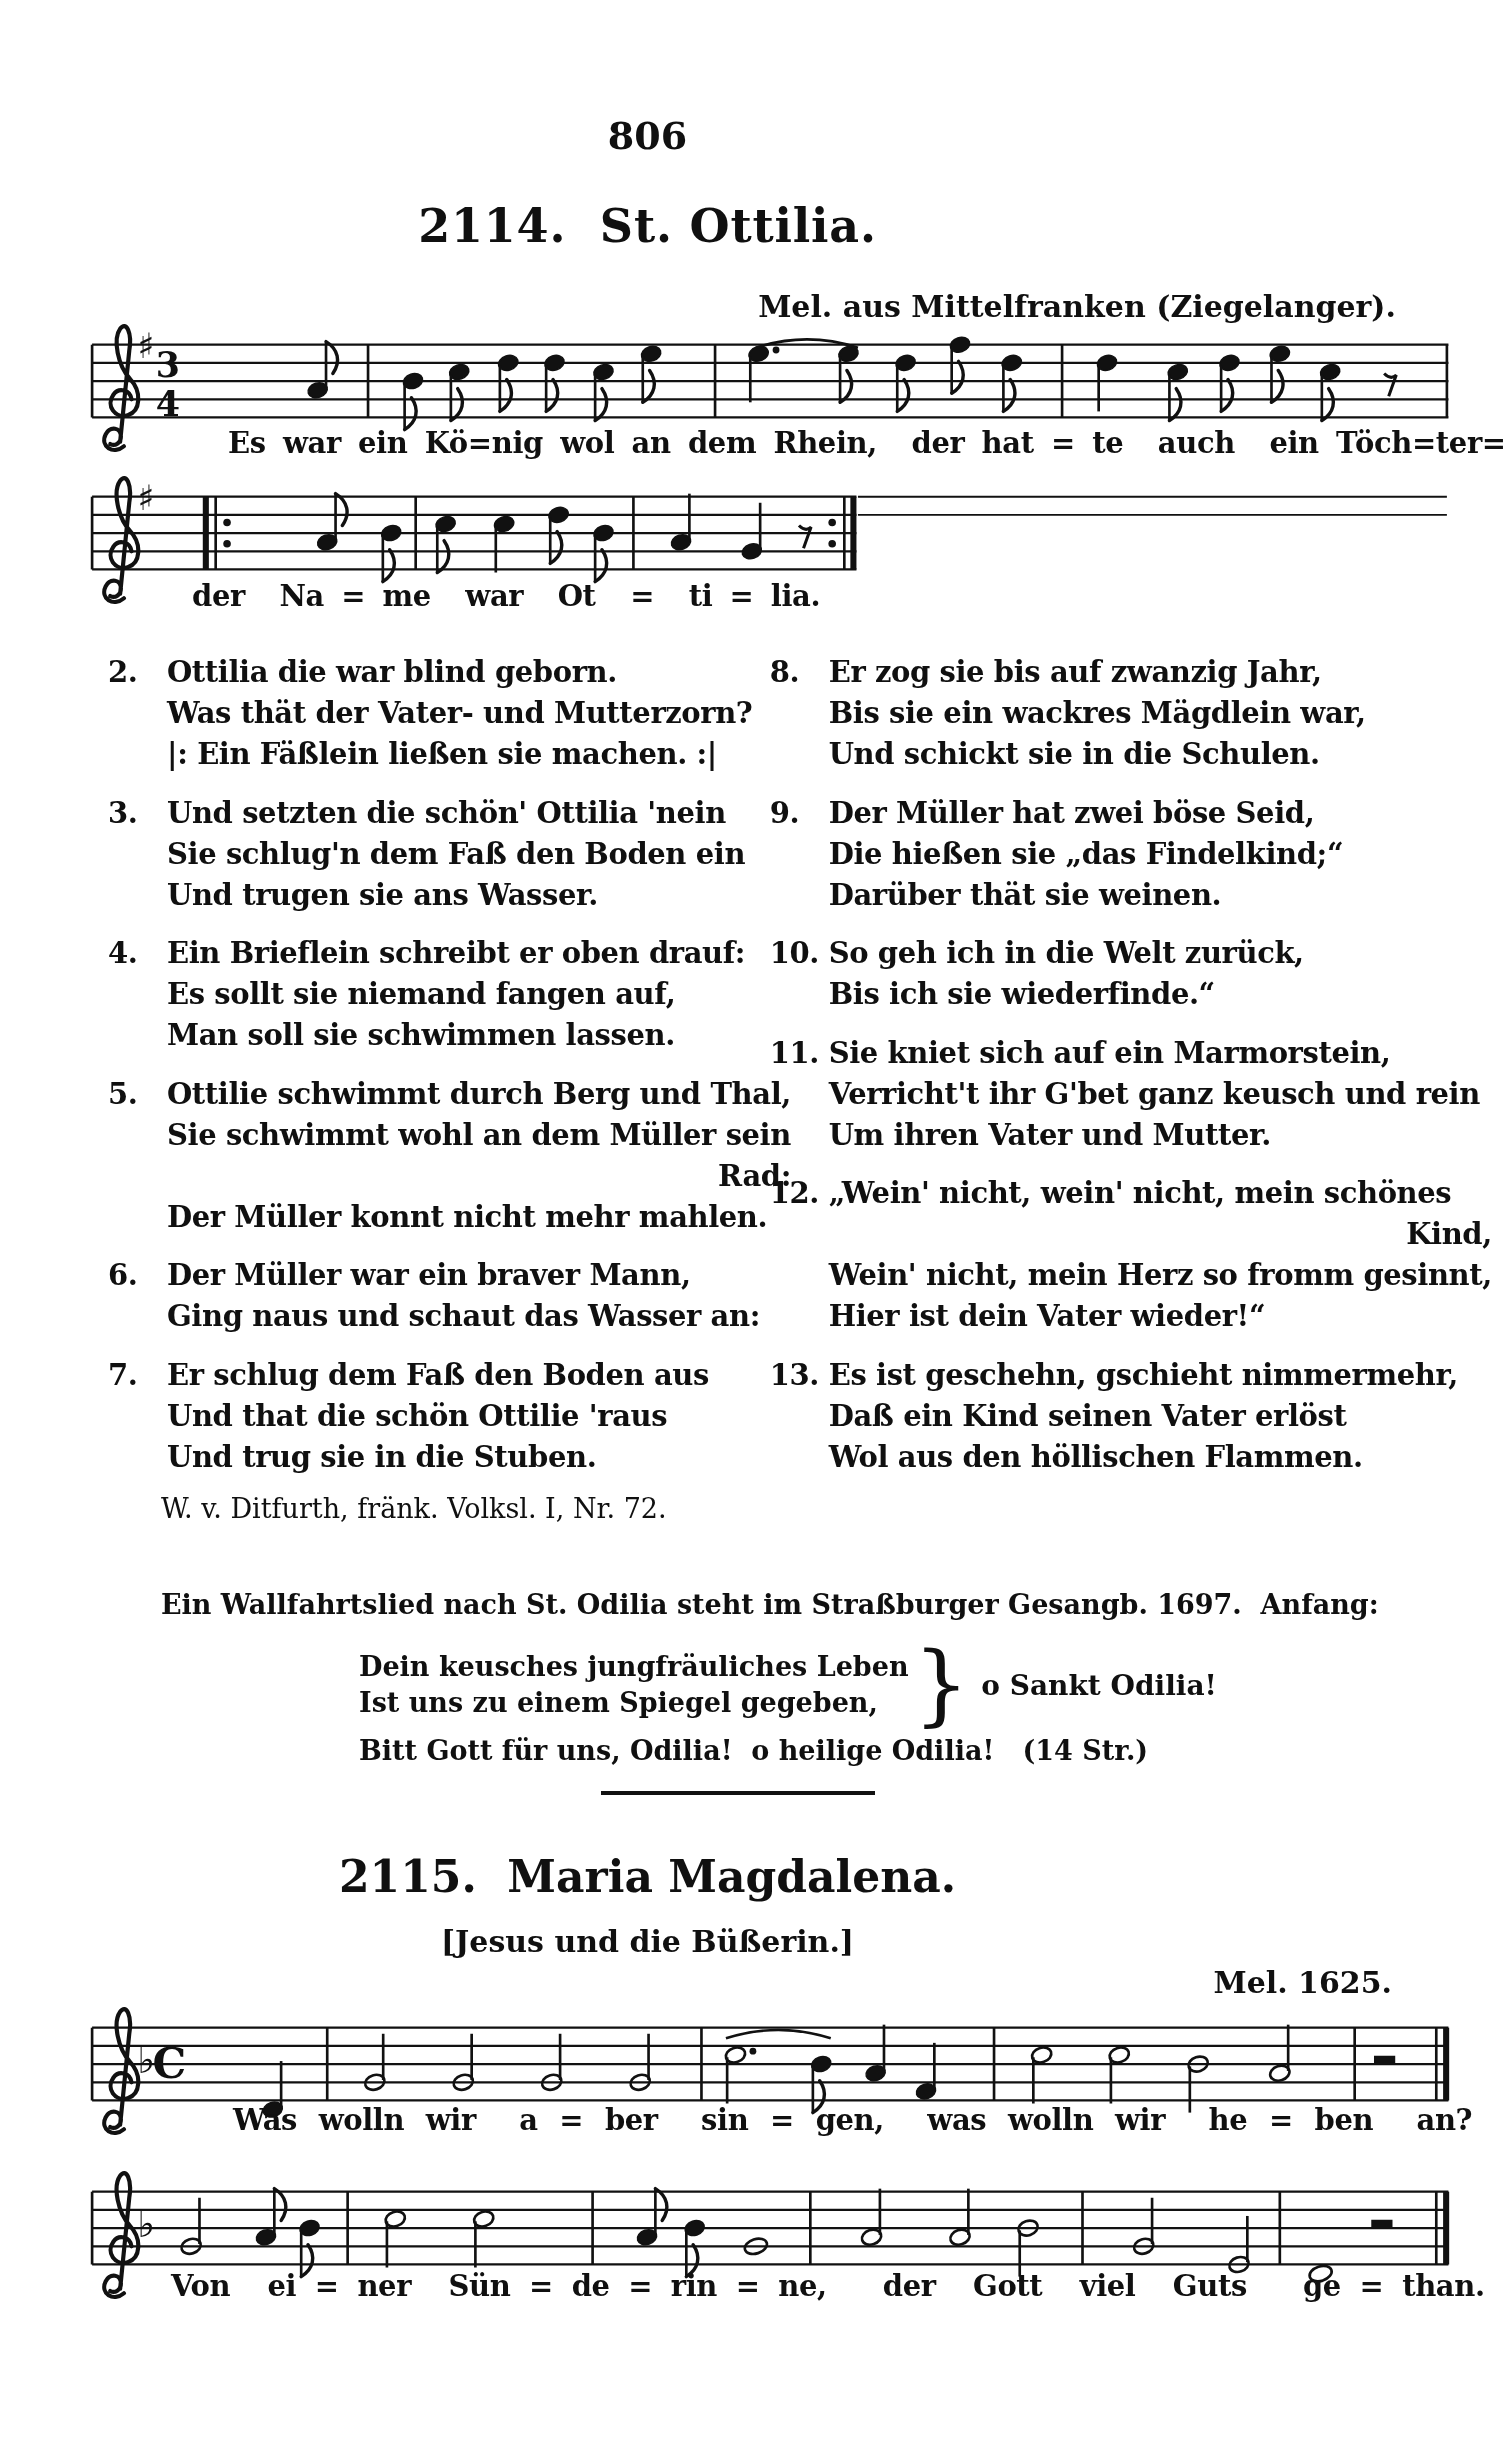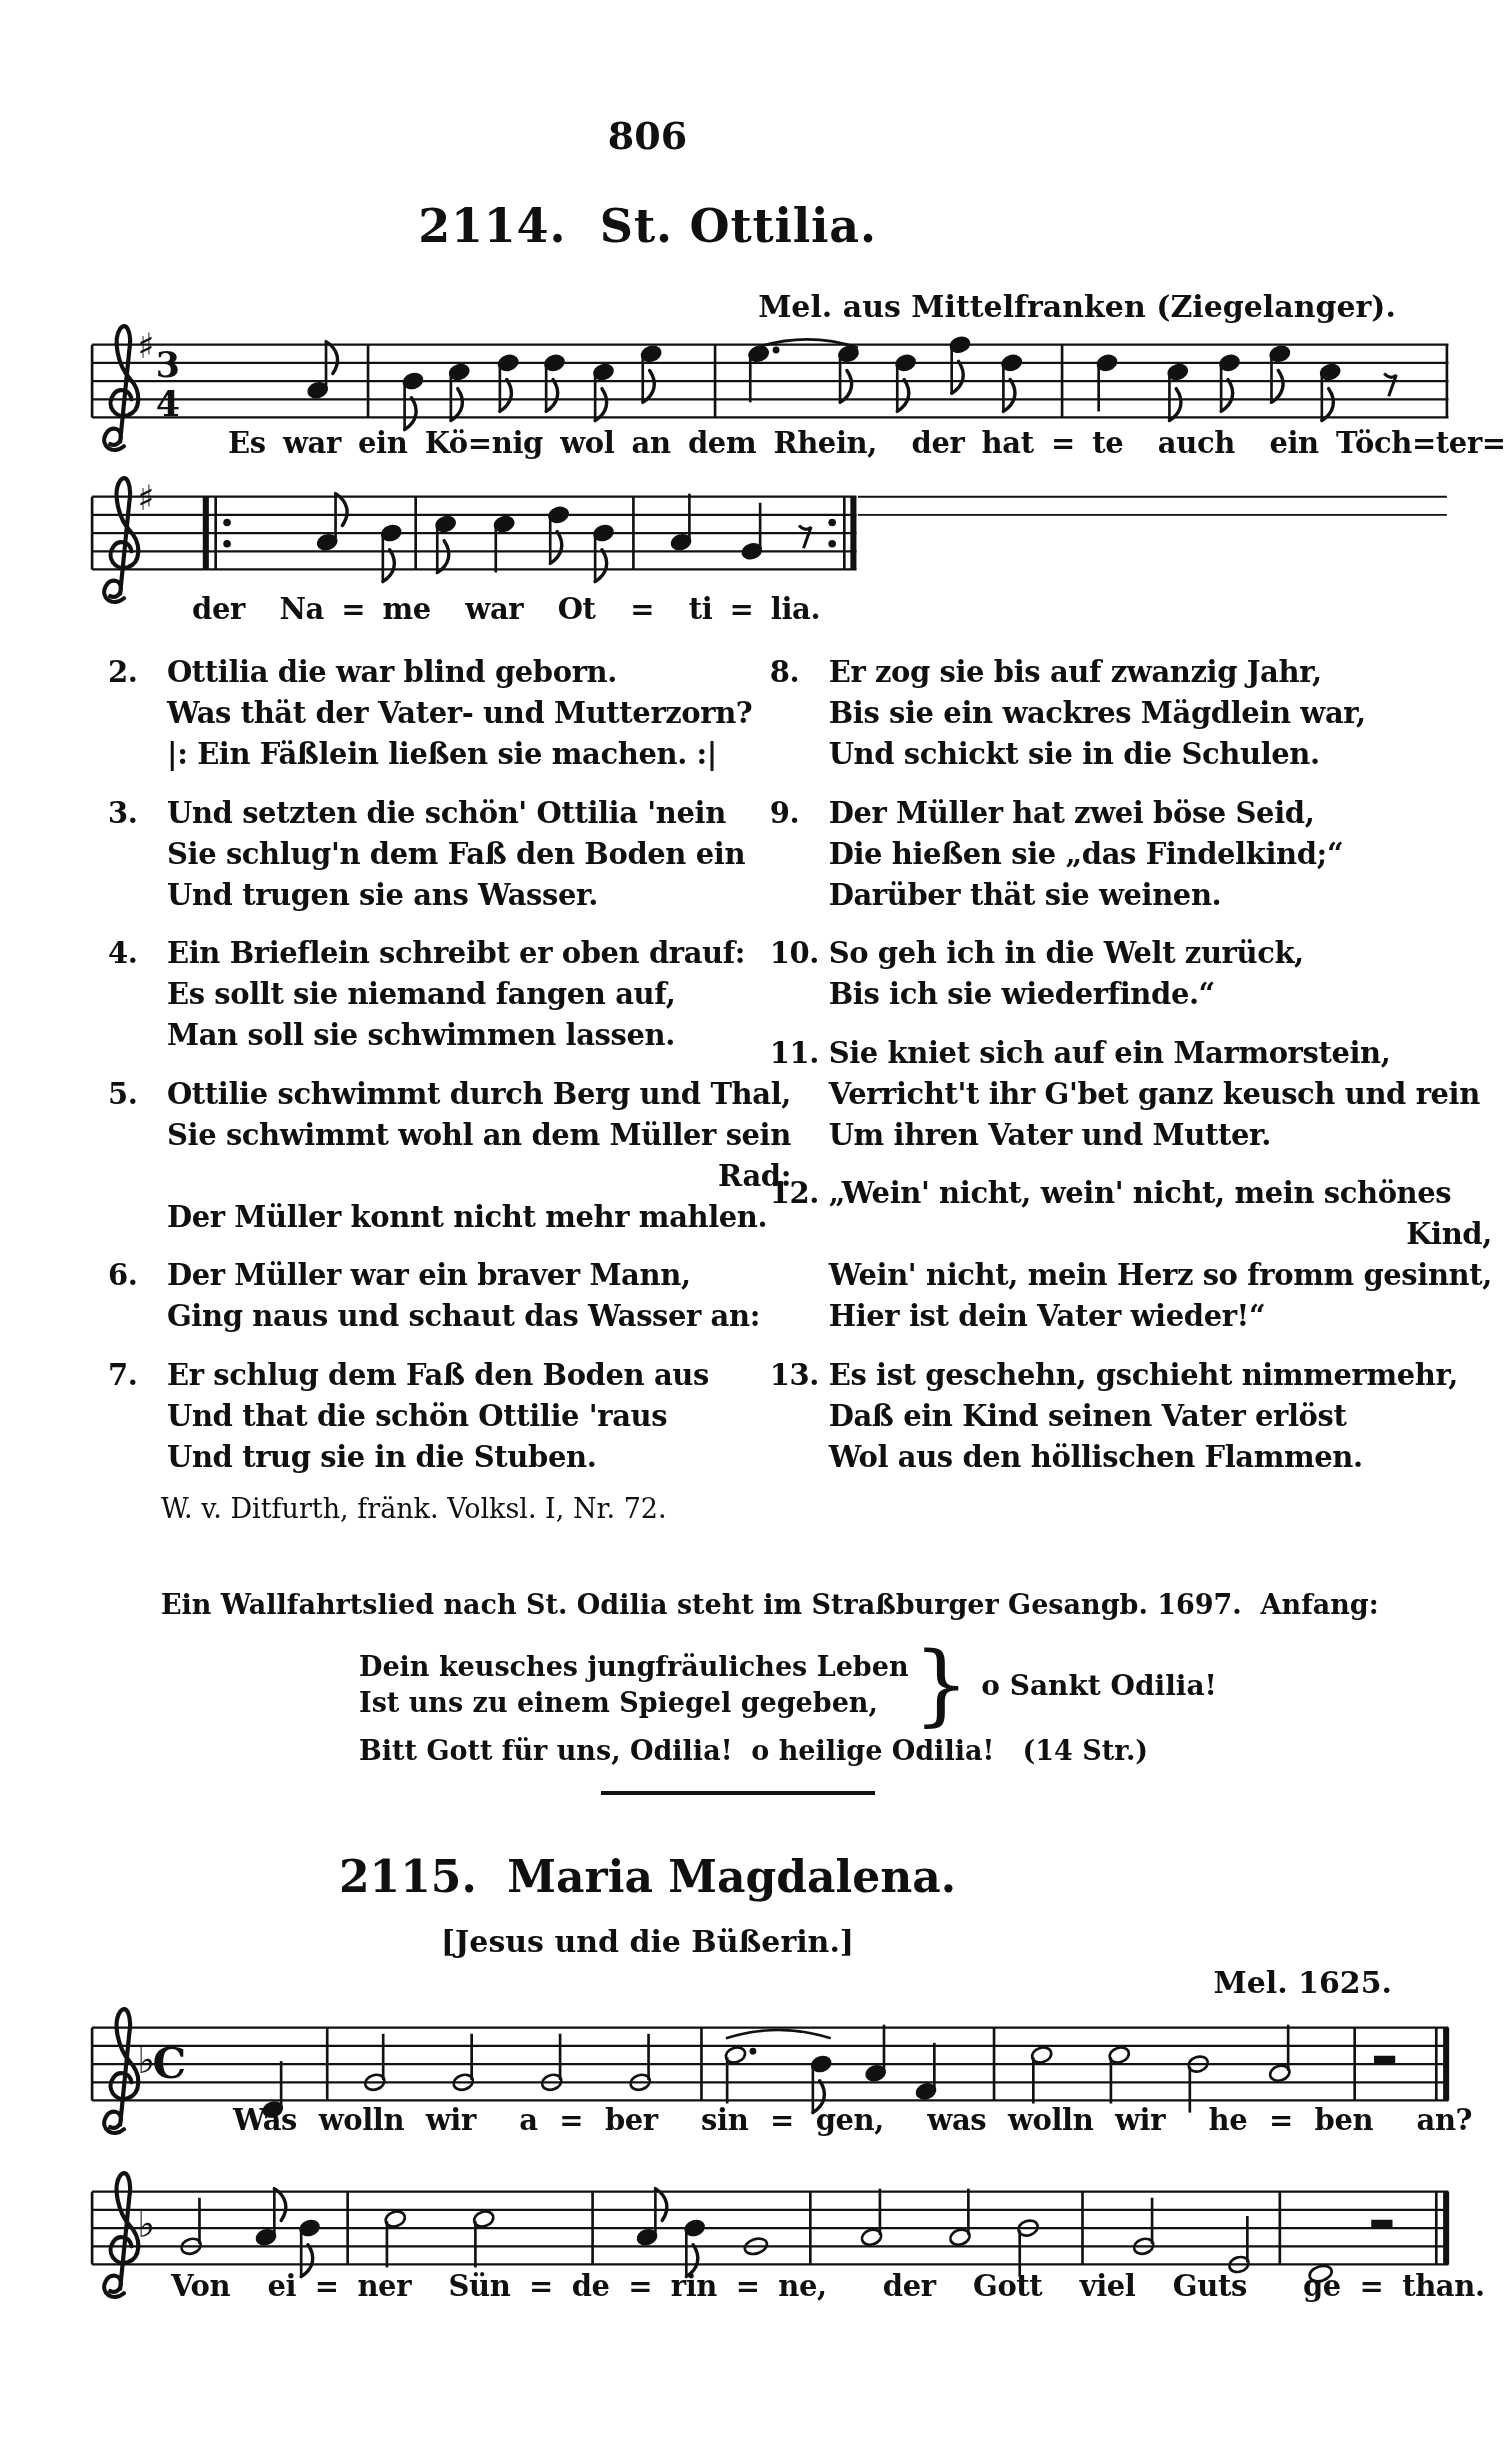--- a/index.html
+++ b/index.html
@@ -12,21 +12,21 @@
   #page-number{top:113px;font-size:38px;font-weight:bold;}
   #song1-title{top:199px;font-size:46px;font-weight:bold;letter-spacing:0.8px;white-space:pre;}
   #song1-mel{top:289px;right:110px;font-size:30px;font-weight:bold;}
   .staff-svg{left:87px;width:1365px;height:163px;}
   #staff1{top:303px;}
   #staff2{top:455px;}
   #staff3{top:1986px;}
   #staff4{top:2150px;}
   .lyrics{font-size:29px;font-weight:bold;white-space:pre;letter-spacing:-0.4px;}
   #lyrics1{left:228px;top:426px;width:1156px;word-spacing:7.6px;}
-  #lyrics2{left:192px;top:592px;width:608px;word-spacing:7.6px;}
+  #lyrics2{left:192px;top:579px;width:608px;word-spacing:7.6px;}
   #lyrics3{left:233px;top:2103px;width:1110px;word-spacing:12px;}
   #lyrics4{left:171px;top:2269px;width:1201px;word-spacing:9px;}
   #verses{left:108px;top:652px;width:1346px;display:flex;}
   .vcol{flex:none;}
   #vcol-left{width:648px;}
   #vcol-right{width:684px;margin-left:13.7px;}
   .verse{display:flex;margin-bottom:17.5px;font-size:29px;line-height:41px;font-weight:bold;letter-spacing:-0.4px;}
   .vnum{width:59px;flex:none;}
   .vbody{flex:1 1 auto;}
   .vline{white-space:nowrap;}

